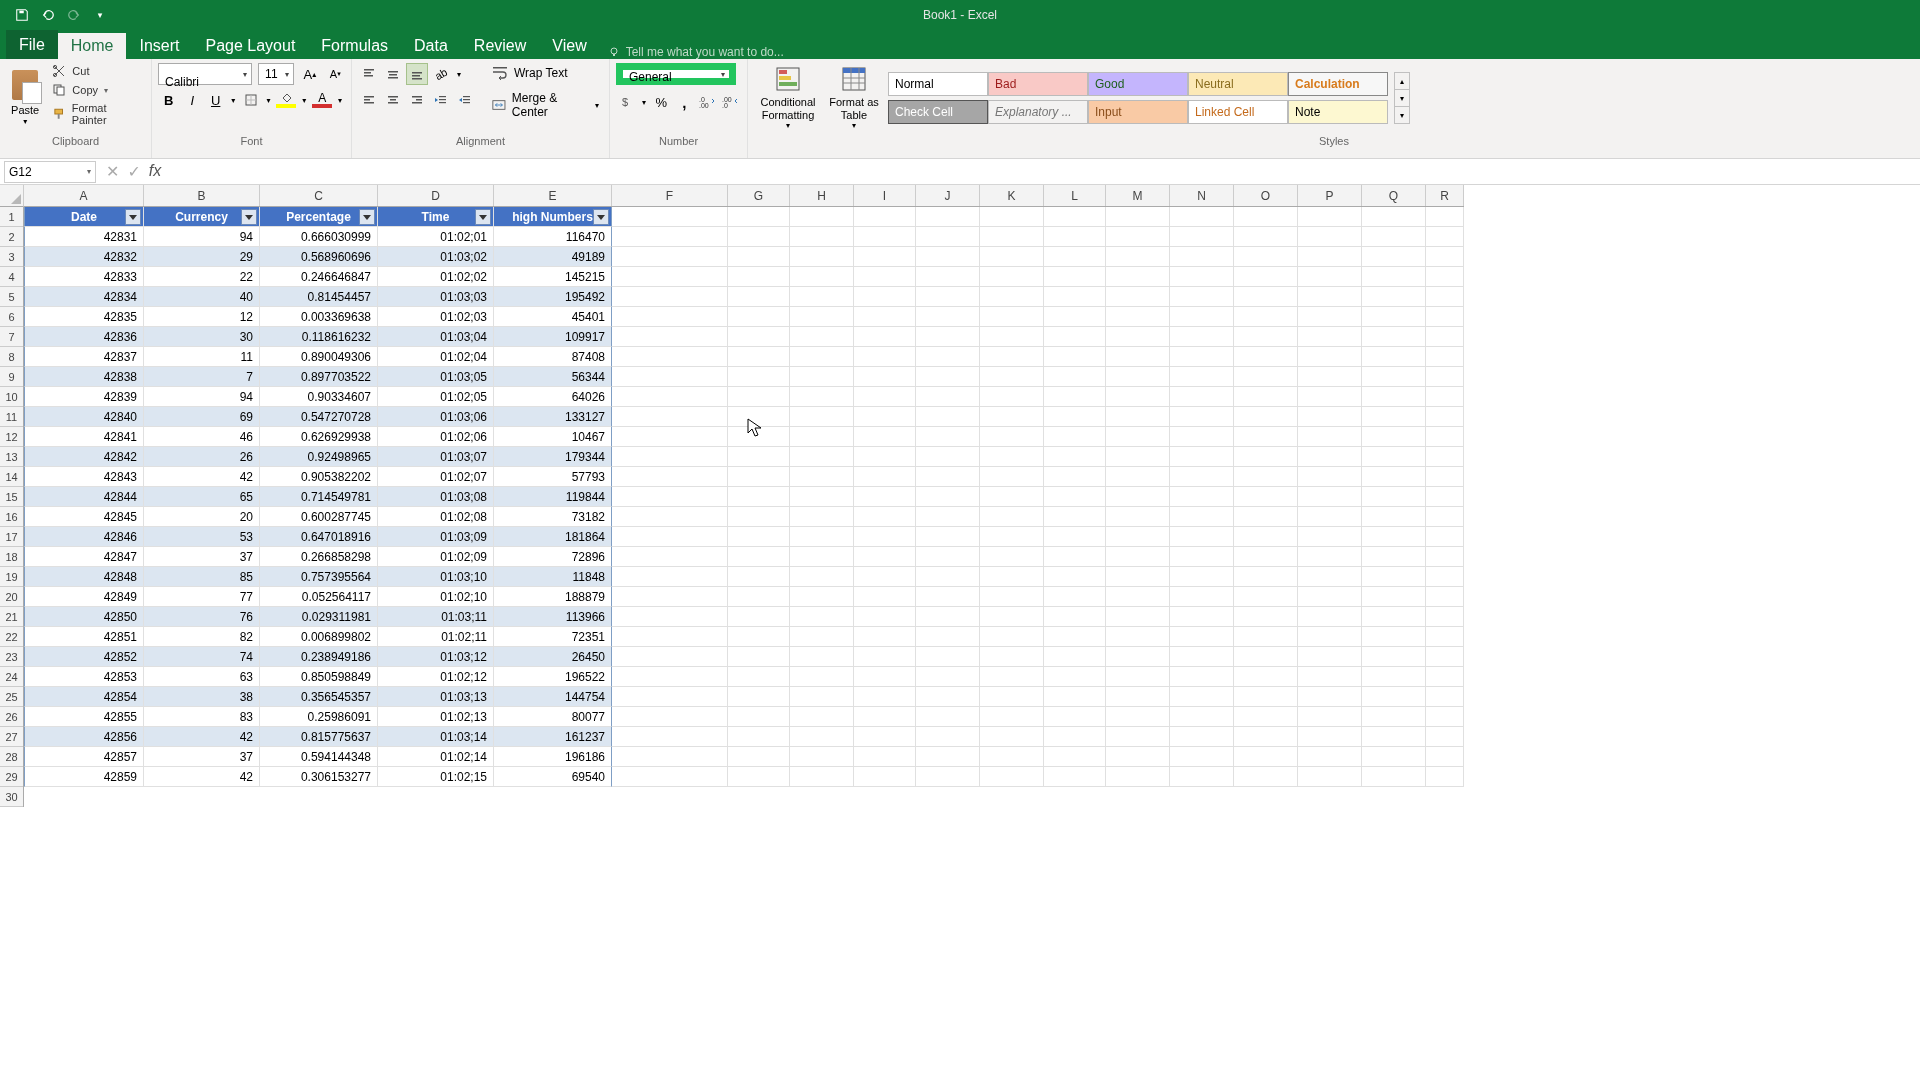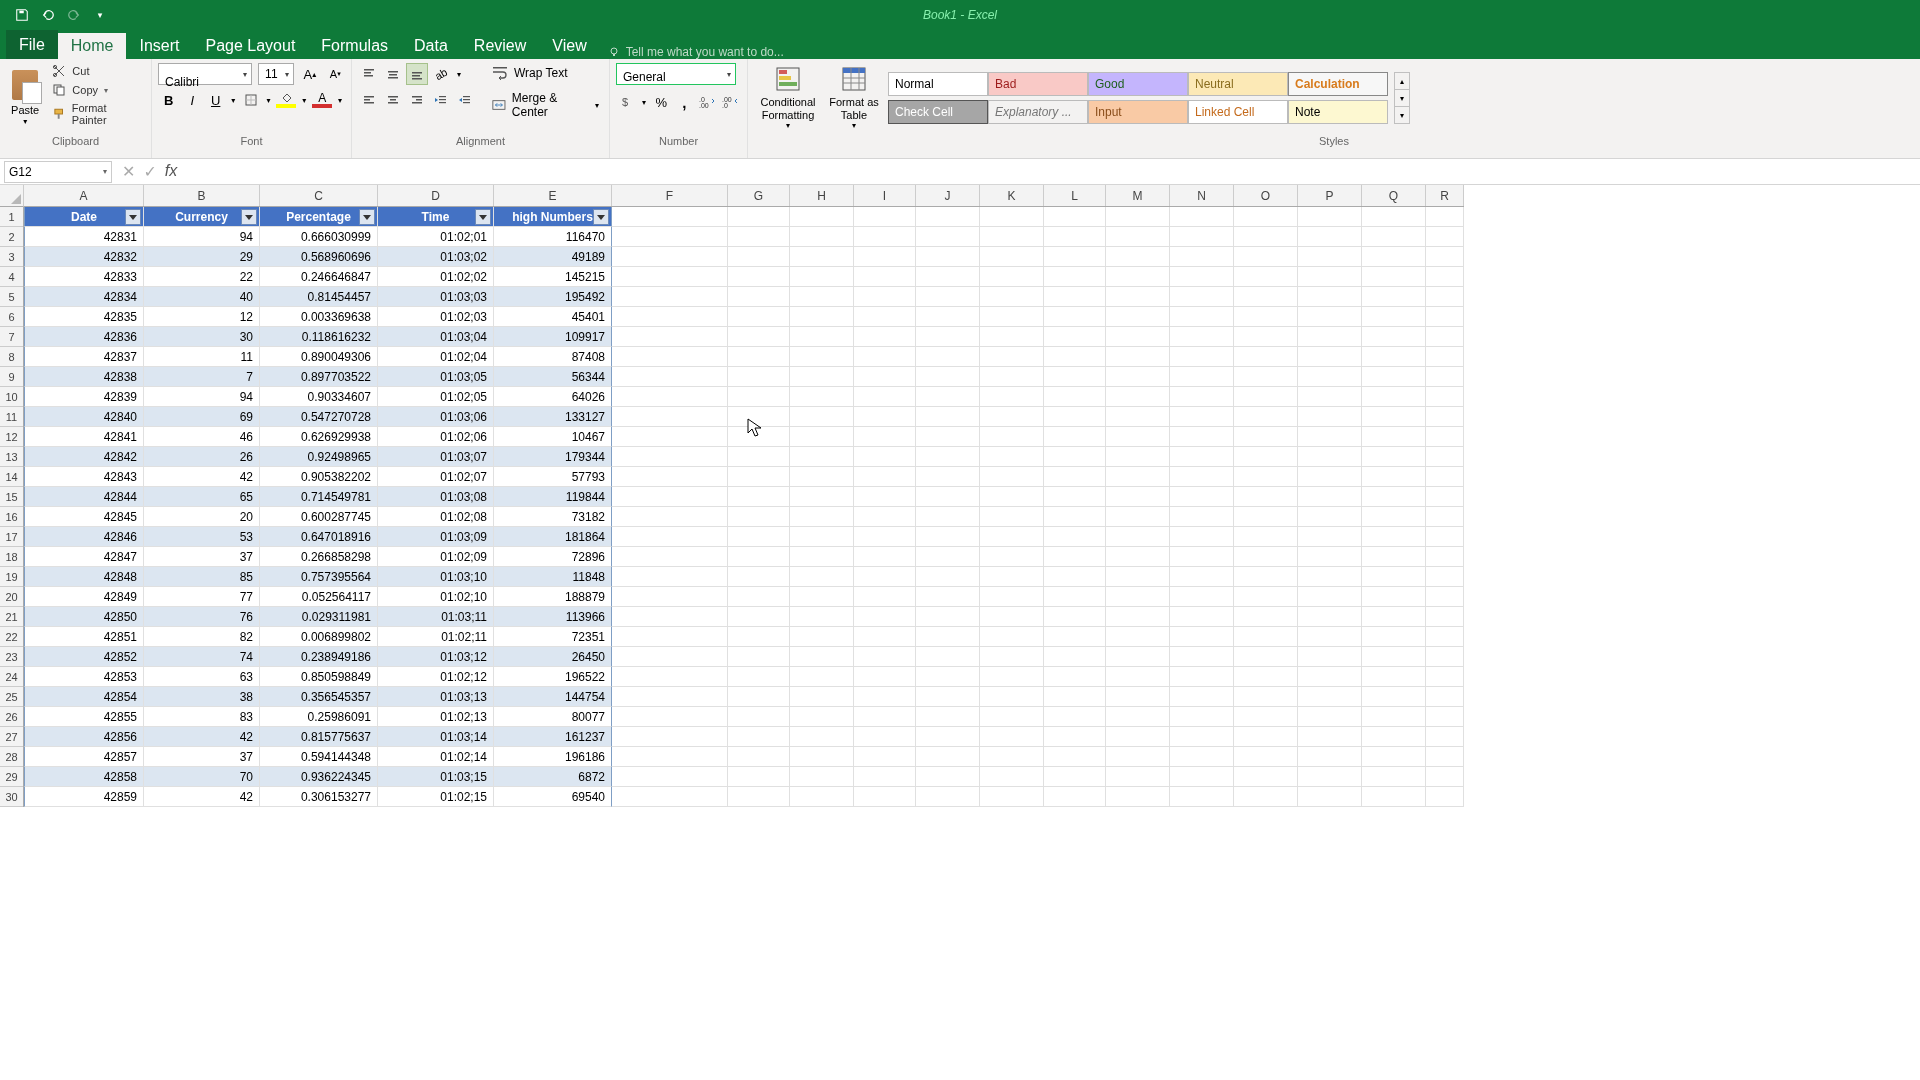--- a/index.html
+++ b/index.html
@@ -3,21 +3,21 @@
 <meta charset="utf-8">
 <style>
 * { margin: 0; padding: 0; box-sizing: border-box; font-family: "Segoe UI", Tahoma, sans-serif; }
 body { background: #fff; overflow: hidden; width: 1920px; height: 1080px; user-select: none; }
 
 
 .titlebar { height: 30px; background: #0e7a39; display: flex; align-items: center; color: #fff; position: relative; }
 .qat { display: flex; align-items: center; gap: 10px; padding-left: 14px; }
 .qat-ic { width: 16px; height: 16px; display: flex; align-items: center; justify-content: center; cursor: pointer; }
 .qat-ic svg { fill: #fff; }
-.title-txt { position: absolute; left: 50%; transform: translateX(-50%); font-size: 12px; color: #86efac; font-style: italic; }
+.title-txt { position: absolute; left: 50%; transform: translateX(-50%); font-size: 12px; color: #e5e5e5; }
 
 
 .tabs { height: 29px; background: #0e7a39; display: flex; align-items: flex-end; padding-left: 6px; }
 .tab { height: 26px; padding: 0 13px; display: flex; align-items: center; color: #fff; font-size: 16px; cursor: pointer; }
 .tab-file { background: #0e6331; height: 29px; }
 .tab-active { background: #f3f2f1; color: #217346; }
 .tellme { display: flex; align-items: center; padding-left: 8px; color: #bedac7; font-size: 12px; gap: 6px; }
 .bulb { width: 12px; height: 12px; }
 
 
@@ -41,42 +41,42 @@
 .row2 { display: flex; gap: 2px; margin-top: 4px; align-items: center; }
 .color-strip { width: 20px; height: 4px; display: block; }
 .col-fill { background: #ffff00; }
 .col-font { background: #d32f2f; }
 
 .align-grid { display: flex; flex-direction: column; gap: 4px; }
 .align-row { display: flex; gap: 2px; }
 .wrap-col { display: flex; flex-direction: column; gap: 6px; padding-left: 8px; }
 .wrap-btn { display: flex; align-items: center; gap: 6px; font-size: 12px; cursor: pointer; padding: 2px 4px; }
 
-.numfmt { width: 120px; height: 22px; border: 1px solid #22c55e; background: #fff; font-size: 12px; padding: 0 18px 0 6px; display: flex; align-items: flex-end; position: relative; }
+.numfmt { width: 120px; height: 22px; border: 7px solid #22c55e; background: #fff; font-size: 12px; padding: 0 18px 0 6px; display: flex; align-items: flex-start; position: relative; }
 .numrow2 { display: flex; gap: 2px; margin-top: 6px; }
 
 .style-gallery { display: flex; flex-direction: column; gap: 4px; padding: 2px; }
 .style-row { display: flex; gap: 0; }
 .style-cell { width: 100px; height: 24px; border: 1px solid #bbb; font-size: 12px; display: flex; align-items: center; padding: 0 6px; }
 .sc-normal { background: #fff; }
 .sc-bad { background: #f9c9c6; color: #9c1b1b; }
 .sc-good { background: #c4b5fd; color: #1e5f1e; }
 .sc-neutral { background: #fce9b6; color: #8a6d1e; }
 .sc-calc { background: #f7f7f7; color: #d87b1c; border-color: #888; font-weight: bold; }
 .sc-check { background: #a6a6a6; color: #fff; border-color: #555; }
 .sc-expl { font-style: italic; color: #777; }
 .sc-input { background: #f9caa5; color: #8b4e1a; }
 .sc-linked { color: #c46a1c; background: #fff; }
 .sc-note { background: #fdf8d1; }
 .gal-scroll { width: 16px; display: flex; flex-direction: column; border: 1px solid #c0c0c0; }
 .gal-scroll div { flex: 1; display: flex; align-items: center; justify-content: center; font-size: 8px; border-bottom: 1px solid #c0c0c0; cursor: pointer; }
 
 
 .fbar { height: 26px; background: #fff; border-bottom: 1px solid #d5d5d5; display: flex; align-items: center; }
-.namebox { width: 108px; height: 22px; border: 1px solid #ccc; margin-left: 4px; font-size: 12px; padding: 0 4px; display: flex; align-items: center; justify-content: space-between; }
+.namebox { width: 92px; height: 22px; border: 1px solid #ccc; margin-left: 4px; font-size: 12px; padding: 0 4px; display: flex; align-items: center; justify-content: space-between; }
 .fbicons { display: flex; gap: 8px; padding: 0 10px; color: #aaa; }
 .formula-in { flex: 1; height: 22px; border: 0; font-size: 12px; padding: 0 6px; }
 .corner { width: 24px; height: 22px; background: #f3f3f3; border-right: 1px solid #ccc; border-bottom: 1px solid #aaa; position: relative; }
 .corner::after { content:""; position:absolute; right:2px; bottom:2px; border-left: 10px solid transparent; border-bottom: 10px solid #b8b8b8; }
 .col-headers { display: flex; height: 22px; background: #f3f3f3; border-bottom: 1px solid #aaa; }
 .ch { border-right: 1px solid #ccc; text-align: center; font-size: 12px; color: #444; display: flex; align-items: center; justify-content: center; }
 .row-headers { width: 24px; background: #f3f3f3; border-right: 1px solid #aaa; }
 .rh { height: 20px; border-bottom: 1px solid #ccc; font-size: 11px; color: #444; display: flex; align-items: center; justify-content: center; }
 
 .gridbody { position: relative; }
@@ -1039,40 +1039,20 @@
           <div class="cell col-K"></div>
           <div class="cell col-L"></div>
           <div class="cell col-M"></div>
           <div class="cell col-N"></div>
           <div class="cell col-O"></div>
           <div class="cell col-P"></div>
           <div class="cell col-Q"></div>
           <div class="cell col-R"></div>
         </div>
         <div class="cellrow">
-          <div class="cell col-A band-even table-left-edge">42858</div>
-          <div class="cell col-B band-even">70</div>
-          <div class="cell col-C band-even">0.936224345</div>
-          <div class="cell col-D band-even">01:03;15</div>
-          <div class="cell col-E band-even table-right-edge">6872</div>
-          <div class="cell col-F"></div>
-          <div class="cell col-G"></div>
-          <div class="cell col-H"></div>
-          <div class="cell col-I"></div>
-          <div class="cell col-J"></div>
-          <div class="cell col-K"></div>
-          <div class="cell col-L"></div>
-          <div class="cell col-M"></div>
-          <div class="cell col-N"></div>
-          <div class="cell col-O"></div>
-          <div class="cell col-P"></div>
-          <div class="cell col-Q"></div>
-          <div class="cell col-R"></div>
-        </div>
-        <div class="cellrow">
           <div class="cell col-A band-odd table-left-edge">42859</div>
           <div class="cell col-B band-odd">42</div>
           <div class="cell col-C band-odd">0.306153277</div>
           <div class="cell col-D band-odd">01:02;15</div>
           <div class="cell col-E band-odd table-right-edge">69540</div>
           <div class="cell col-F"></div>
           <div class="cell col-G"></div>
           <div class="cell col-H"></div>
           <div class="cell col-I"></div>
           <div class="cell col-J"></div>

